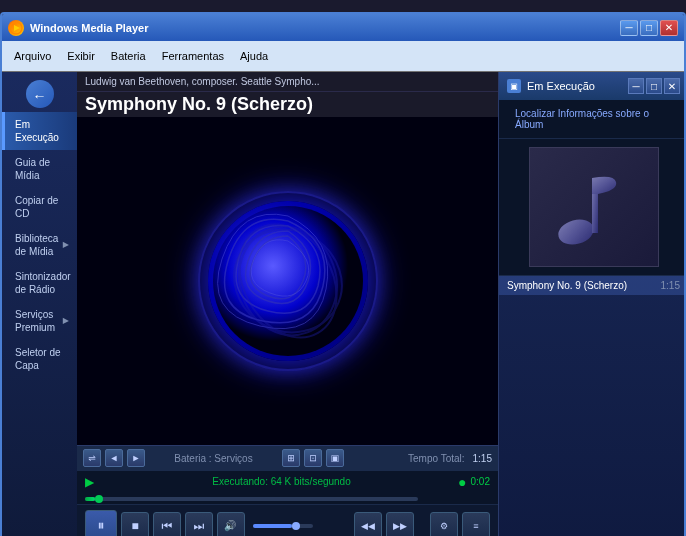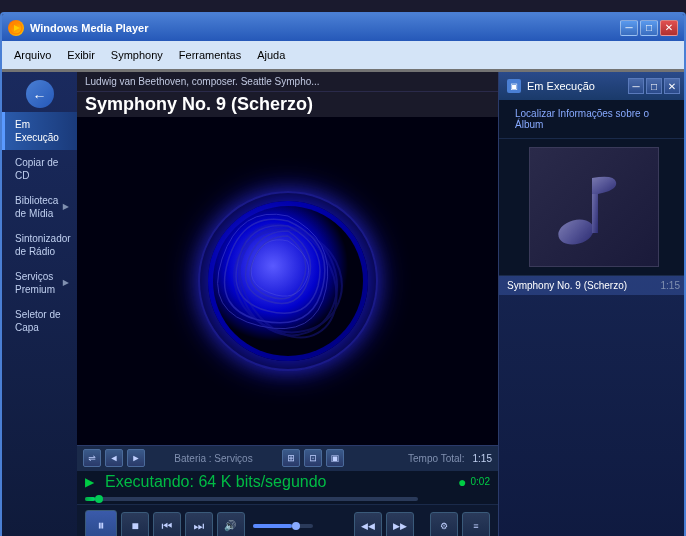--- a/index.html
+++ b/index.html
@@ -34,21 +34,21 @@
     }
     .title-btn.close { background: linear-gradient(to bottom, #e05050, #b03030); }
 
     
     .menu-bar {
       background: #d4e4f7;
       height: 32px;
       display: flex;
       align-items: center;
       padding: 0 4px;
-      border-bottom: 3px solid #737373;
+      border-bottom: 1px solid #737373;
     }
     .menu-item {
       padding: 2px 8px;
       font-size: 11px;
       color: #000;
       cursor: pointer;
     }
 
     
     .main-container {
@@ -170,21 +170,21 @@
       align-items: center;
       padding: 0 8px;
       border-top: 1px solid #1a2a4a;
     }
     .play-btn-small {
       width: 14px; height: 14px;
       color: #00cc44;
       font-size: 12px;
       margin-right: 6px;
     }
-    .status-text-green { color: #00bb44; font-size: 16px; flex: 1; }
+    .status-text-green { color: #00bb44; font-size: 10px; flex: 1; text-align: center; }
     .status-time { color: #00cc44; font-size: 10px; margin-left: auto; }
     .status-dot { color: #00cc44; font-size: 14px; margin-right: 4px; }
 
     
     .progress-bar-container {
       background: #0a1428;
       height: 12px;
       display: flex;
       align-items: center;
       padding: 0 80px 0 8px;
@@ -358,34 +358,37 @@
     <div class="title-bar-buttons">
       <div class="title-btn">─</div>
       <div class="title-btn">□</div>
       <div class="title-btn close">✕</div>
     </div>
   </div>
 
   <div class="menu-bar">
     <span class="menu-item">Arquivo</span>
     <span class="menu-item">Exibir</span>
-    <span class="menu-item">Symphony</span>
+    <span class="menu-item">Bateria</span>
     <span class="menu-item">Ferramentas</span>
     <span class="menu-item">Ajuda</span>
   </div>
 
   <div class="main-container">
 
     <div class="sidebar">
       <div class="sidebar-back-btn">
         <span>←</span>
       </div>
 
       <div class="sidebar-item active">
         <span>Em Execução</span>
+      </div>
+      <div class="sidebar-item">
+        <span>Guia de Mídia</span>
       </div>
       <div class="sidebar-item">
         <span>Copiar de CD</span>
       </div>
       <div class="sidebar-item">
         <span>Biblioteca de Mídia</span>
         <span style="font-size:8px;color:#8090b0;">▶</span>
       </div>
       <div class="sidebar-item">
         <span>Sintonizador de Rádio</span>

